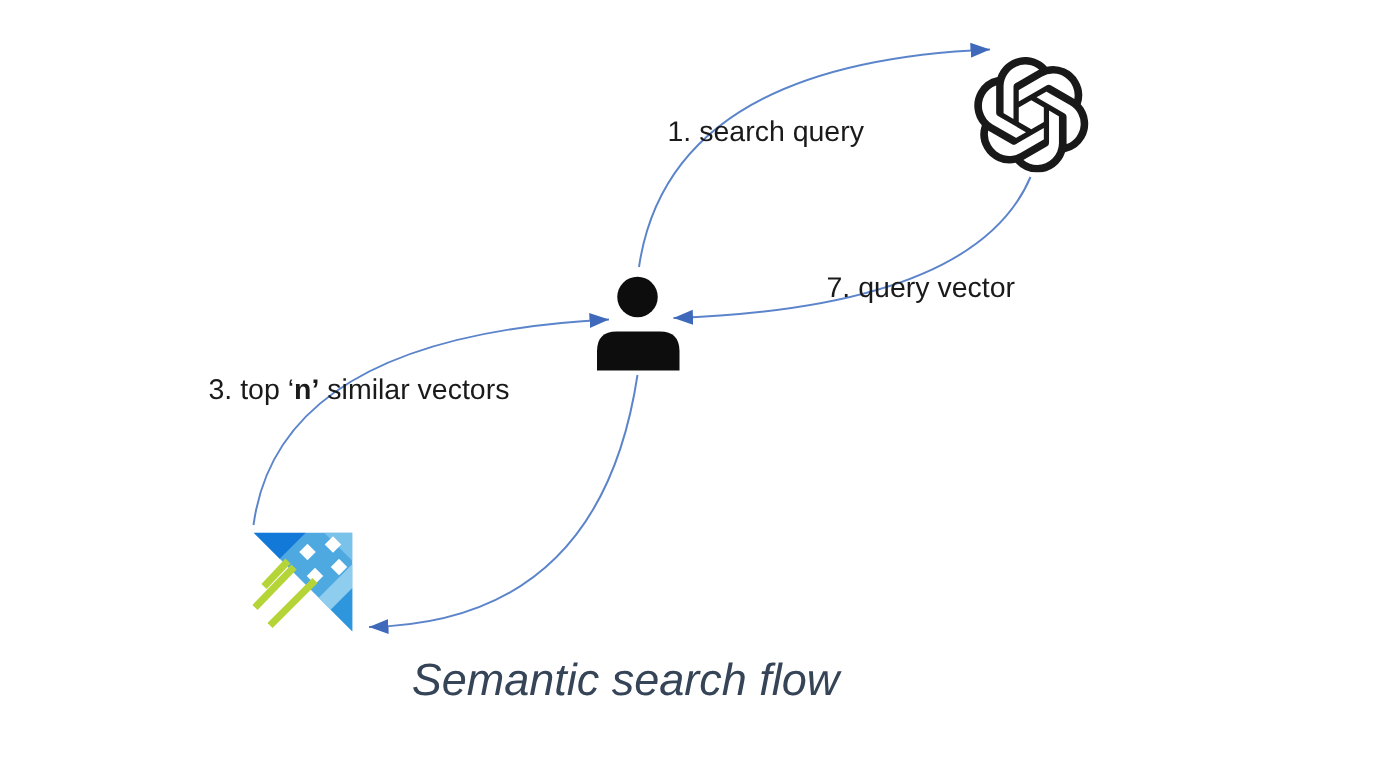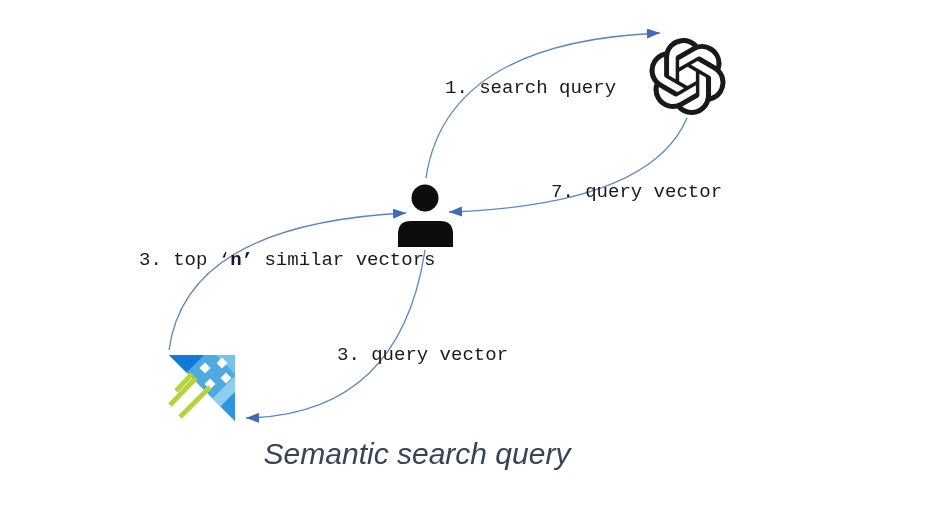--- a/index.html
+++ b/index.html
@@ -15,21 +15,20 @@
     position: absolute;
     left: 0; top: 0;
     width: 925px; height: 511px;
   }
   .flow-label {
     position: absolute;
     font-size: 19px;
     line-height: 1.25;
     color: #1a1a1a;
     white-space: nowrap;
-    font-family: Liberation Mono, monospace;
   }
   .flow-label b { font-weight: bold; }
   .diagram-title {
     position: absolute;
     left: 117px;
     top: 437px;
     width: 600px;
     text-align: center;
     font-size: 30px;
     font-style: italic;
@@ -91,17 +90,16 @@
   </svg>
 
   <div class="flow-label" style="left:445px; top:77px;">1. search query</div>
 
   <div class="flow-label" style="left:551px; top:181px;">7. query vector</div>
 
   <div class="flow-label" style="left:139px; top:249px;">
     <span>3. top ‘</span><b>n’</b><span> similar vectors</span>
   </div>
 
-  <div class="flow-label" style="left:337px; top:344px;">3. query vector</div>
 
-  <div class="diagram-title">Semantic search query</div>
+  <div class="diagram-title">Semantic search flow</div>
 
 </div>
 
 </body></html>

